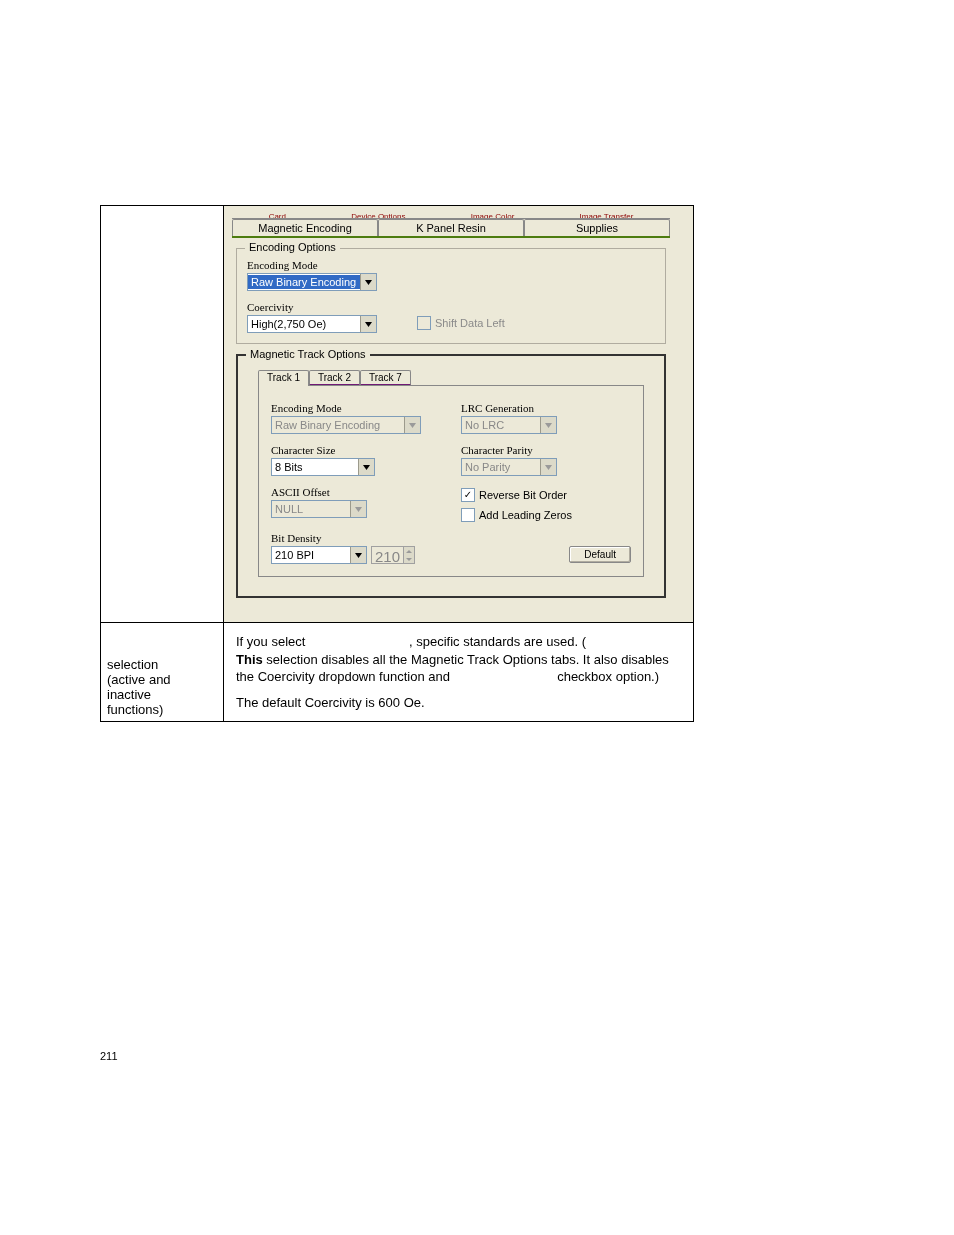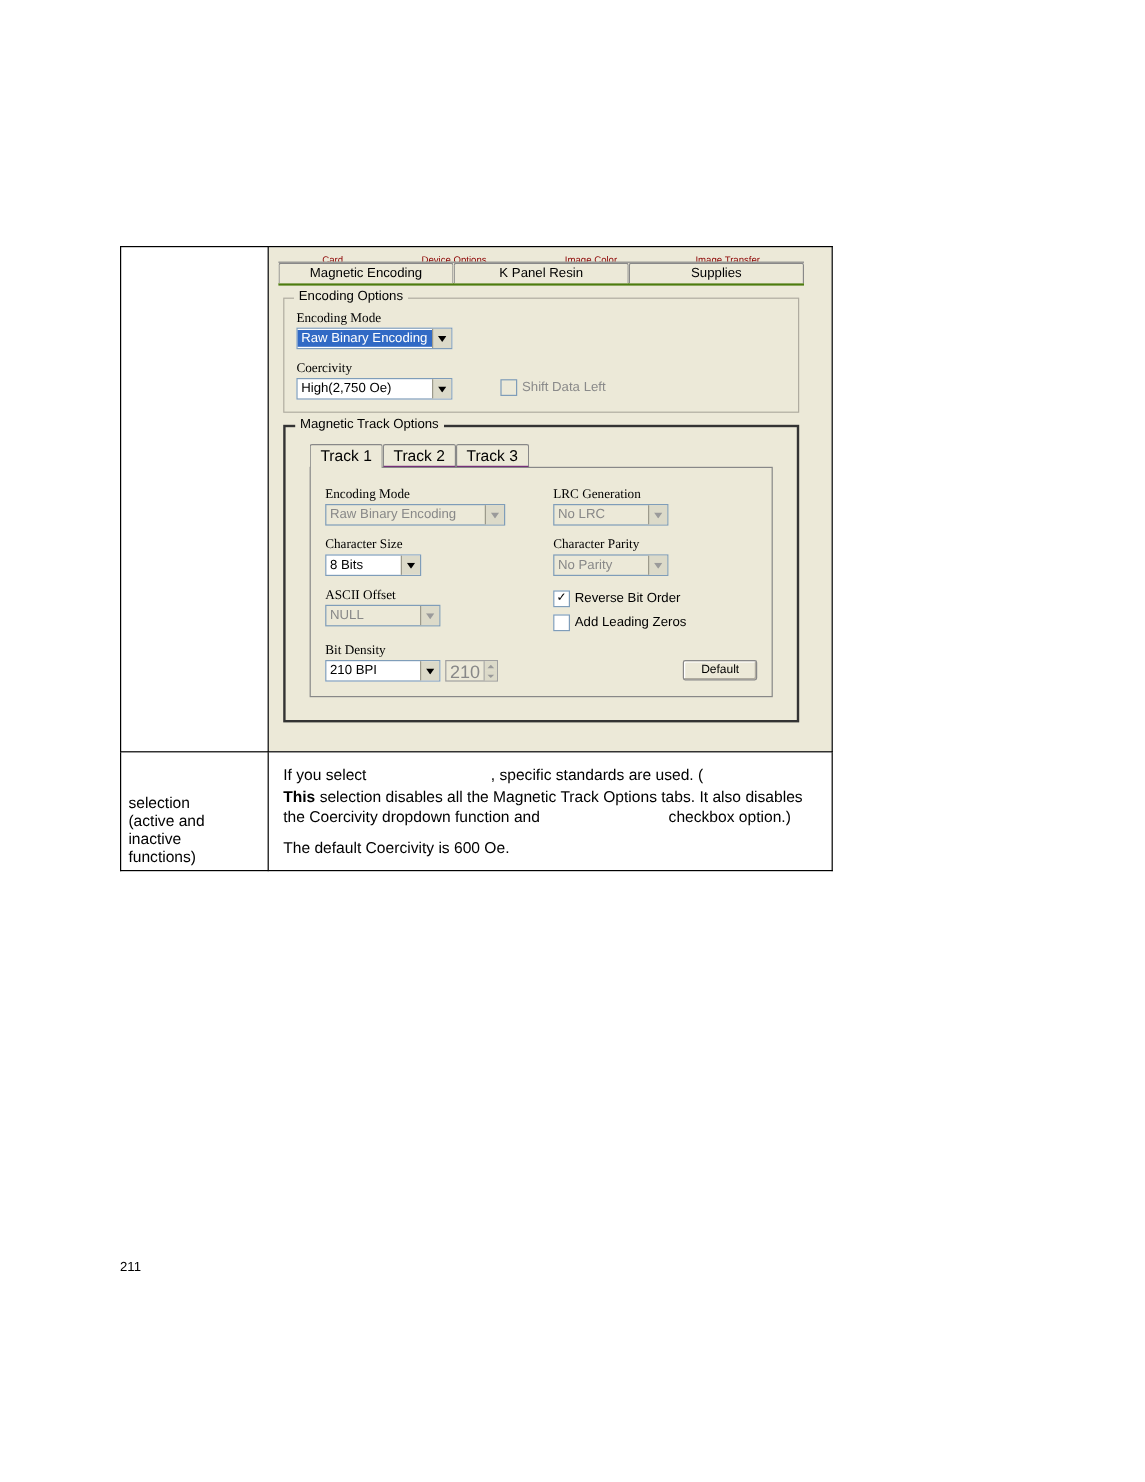--- a/index.html
+++ b/index.html
@@ -155,21 +155,21 @@
   .encoding-row { margin-bottom: 10px; }
   .enc-flex { display:flex; align-items:center; gap:40px; }
 
   .dark-border {
     border: 2px solid #333;
   }
 
   .inner-tabs {
     display:flex;
     margin: 4px 0 0 10px;
-    font-size:13px;
+    font-size:10px;
   }
   .inner-tab {
     border:1px solid #888;
     border-bottom:none;
     padding:1px 8px;
     border-radius:2px 2px 0 0;
     background:#ece9d8;
   }
   .inner-tab.active {
     background:#ece9d8;
@@ -315,21 +315,21 @@
             </div>
           </div>
         </div>
 
         <div class="groupbox dark-border">
           <span class="gb-title">Magnetic Track Options</span>
 
           <div class="inner-tabs">
             <div class="inner-tab active">Track 1</div>
             <div class="inner-tab">Track 2</div>
-            <div class="inner-tab">Track 3</div>
+            <div class="inner-tab">Track 7</div>
           </div>
           <div class="inner-panel">
             <div class="grid2">
 
               <div>
                 <span class="lbl">Encoding Mode</span>
                 <span class="combo disabled" style="width:150px">
                   <span class="combo-text">Raw Binary Encoding</span>
                   <span class="combo-btn">
                           <svg viewBox="0 0 7 5">
@@ -346,21 +346,21 @@
                   <span class="combo-btn">
                           <svg viewBox="0 0 7 5">
                             <path d="M0 0 L7 0 L3.5 5 Z" fill="#9a9a9a"></path>
                           </svg>
                         </span>
                 </span>
               </div>
 
               <div>
                 <span class="lbl">Character Size</span>
-                <span class="combo" style="width:80px">
+                <span class="combo" style="width:104px">
                   <span class="combo-text">8 Bits</span>
                   <span class="combo-btn">
                           <svg viewBox="0 0 7 5">
                             <path d="M0 0 L7 0 L3.5 5 Z" fill="#000"></path>
                           </svg>
                         </span>
                 </span>
               </div>
               <div>
                 <span class="lbl">Character Parity</span>

